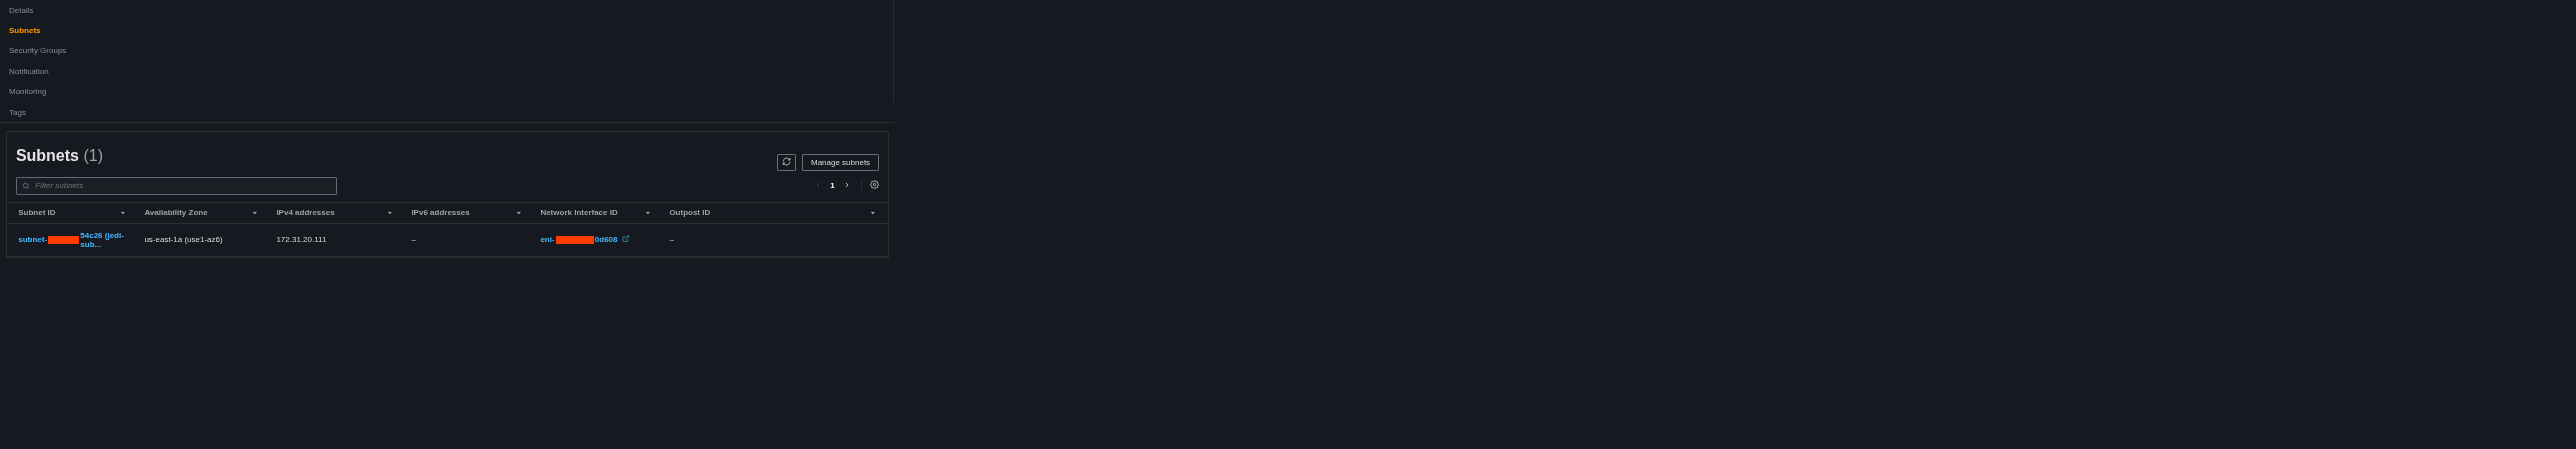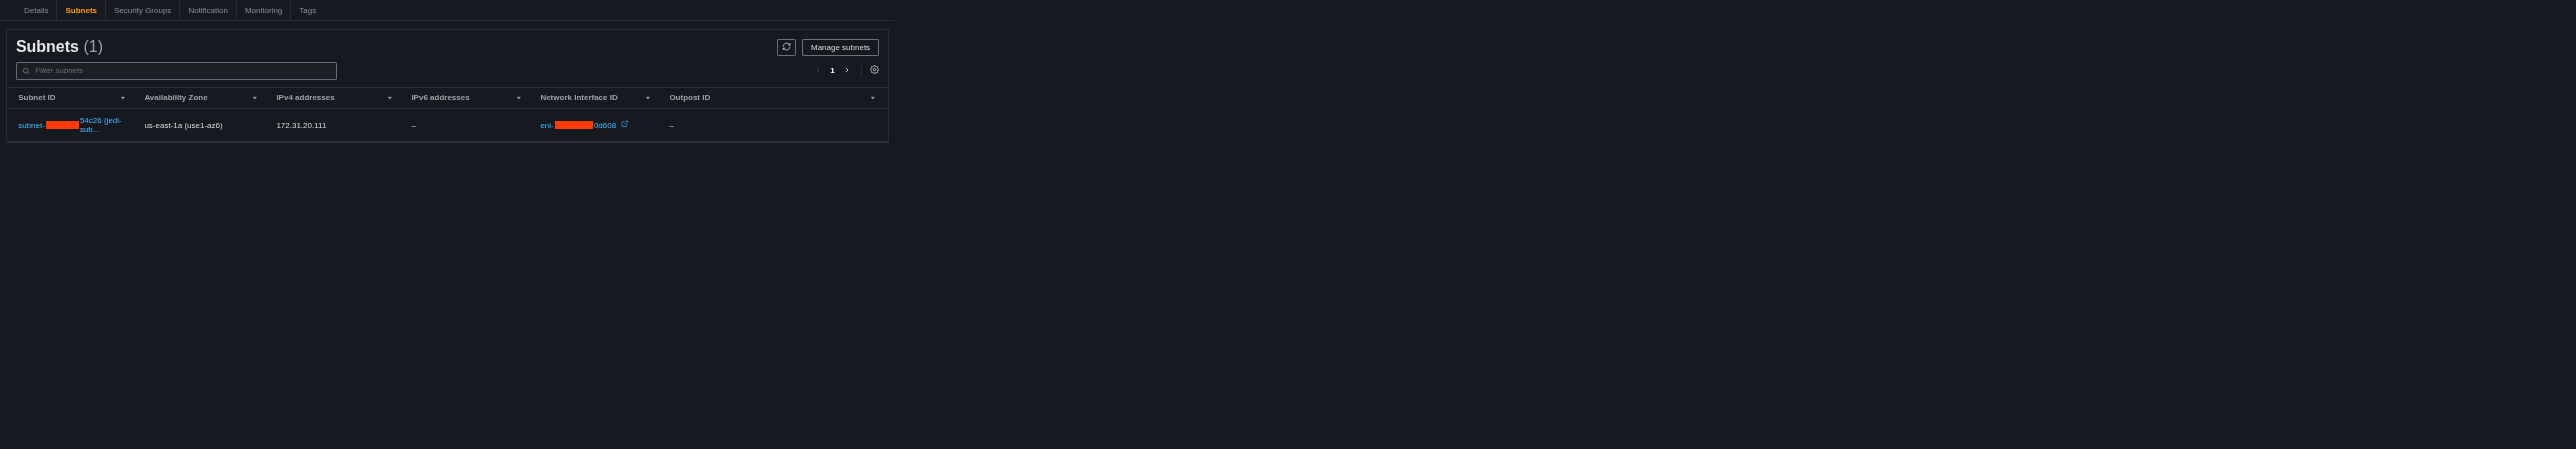--- a/index.html
+++ b/index.html
@@ -22,21 +22,22 @@
     background: #ff3b00;
     display: inline-block;
     height: 8px;
     width: 37px;
     vertical-align: middle;
     margin: 0 0px;
   }
   .tabs {
     display: flex;
     border-bottom: 0.6px solid #2a2e33;
-    padding: 0 16px;
+    padding: 0 1px;
+    flex-direction: column;
   }
   .tab {
     padding: 5.7px 8px;
     color: #879196;
     font-size: 8px;
     cursor: pointer;
     border-right: 0.6px solid #2a2e33;
   }
   .tab:first-child { border-left: none; }
   .tab.active {
@@ -73,20 +74,21 @@
     background: #16191f;
     border: 0.6px solid #6b7177;
     color: #d5dbdb;
     padding: 2.9px 8px;
     font-size: 8px;
     cursor: pointer;
     border-radius: 1.1px;
     display: flex;
     align-items: center;
     justify-content: center;
+    margin-top: 14px;
   }
   .btn.icon-only { padding: 2.9px 4.6px; width: 19.5px; height: 17px; }
   .btn svg { stroke: #d5dbdb; }
 
   .filter-row {
     display: flex;
     align-items: center;
     padding: 0 9.2px 6.9px 9.2px;
     gap: 18px;
   }
@@ -154,21 +156,21 @@
   }
   .sort-icon svg { stroke: #9ba3a7; }
   tbody td {
     padding: 6.9px 5.7px;
     font-size: 8px;
     color: #d5dbdb;
     border-bottom: 0.6px solid #2a2e33;
     vertical-align: middle;
   }
   tbody td:first-child { padding-left: 11.5px; }
-  .link { color: #44b9ff; cursor: pointer; }
+  .link { color: #44b9ff; cursor: pointer; font-weight: bold; }
   .cell-flex { display: flex; align-items: center; gap: 1.1px; }
   .ext-icon svg { stroke: #44b9ff; }
   .redact-inline {
     background: #ff3b00;
     display: inline-block;
     height: 7.5px;
     width: 38px;
     vertical-align: middle;
   }
   .dash { color: #d5dbdb; }

